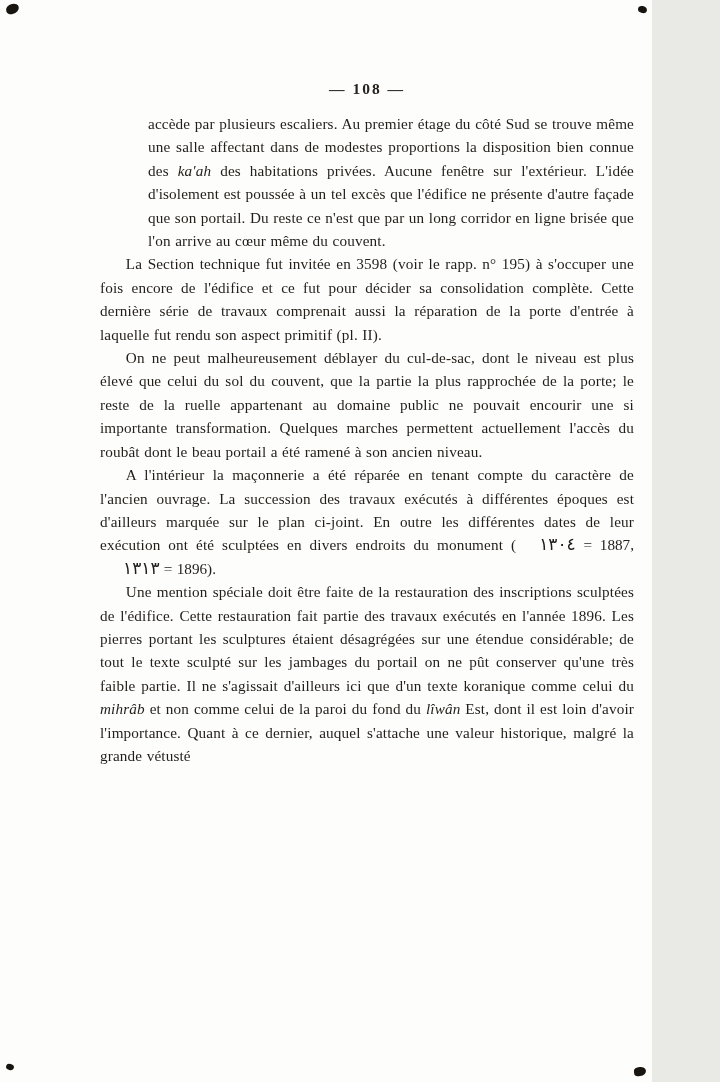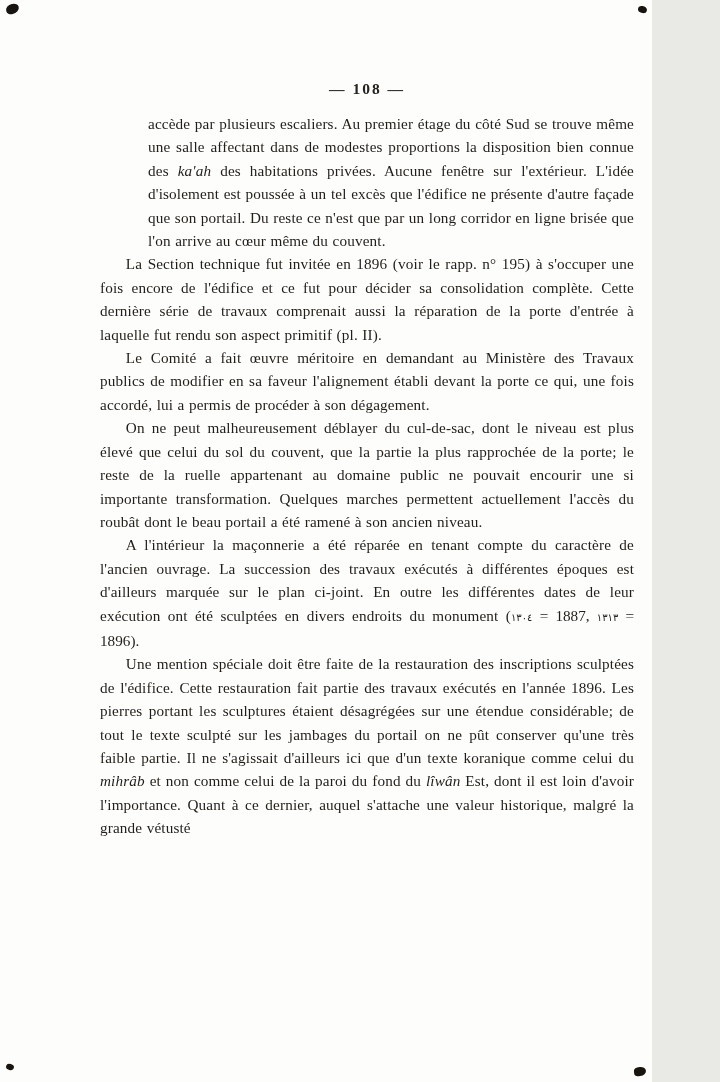--- a/index.html
+++ b/index.html
@@ -32,21 +32,22 @@
     line-height:23.4px;
     letter-spacing:0.15px;
     word-spacing:0.5px;
     color:#211d19;
   }
   .text-block p{ text-indent:1.7em; }
   .text-block p.noindent{ text-indent:0;margin-left:48px; }
   .term{ font-style:italic; }
   .arabic{
     font-family:"DejaVu Sans", sans-serif;
-    font-size:10px;
+    font-size:17px;
+    margin-left:23px;
   }
   
   .corner{ position:absolute; background:#18140f; }
   .corner.tl{ top:4px;  left:6px;  width:13px; height:10px; border-radius:55% 45% 60% 40%; transform:rotate(-12deg); }
   .corner.tr{ top:6px;  right:5px; width:9px;  height:7px;  border-radius:50% 60% 45% 55%; transform:rotate(8deg); }
   .corner.bl{ bottom:12px; left:6px; width:8px; height:6px; border-radius:50%; transform:rotate(15deg); }
   .corner.br{ bottom:6px; right:6px; width:12px; height:9px; border-radius:45% 55% 60% 40%; transform:rotate(-6deg); }
 </style>
 </head>
 <body>
@@ -58,23 +59,22 @@
   <div class="corner bl"></div>
   <div class="corner br"></div>
 
   <div class="page-number">— 108 —</div>
 
   <div class="text-block">
 
     <p class="noindent"><span>accède par plusieurs escaliers. Au premier étage du côté Sud se trouve même une salle affectant dans de modestes proportions la disposition bien connue des </span><span class="term">ka'ah</span><span> des habitations privées. Aucune fenêtre sur l'extérieur. L'idée d'isolement est poussée à un tel excès que l'édifice ne présente d'autre façade que son portail. Du reste ce n'est que par un long corridor en ligne brisée que l'on arrive au cœur même du couvent.</span></p>
 
 
-    <p>La Section technique fut invitée en 1896 (voir le rapp. n° 195) à s'occuper une fois encore de l'édifice et ce fut pour décider sa consolidation complète. Cette dernière série de travaux comprenait aussi la réparation de la porte d'entrée à laquelle fut rendu son aspect primitif (pl. II).</p>
+    <p>La Section technique fut invitée en 3598 (voir le rapp. n° 195) à s'occuper une fois encore de l'édifice et ce fut pour décider sa consolidation complète. Cette dernière série de travaux comprenait aussi la réparation de la porte d'entrée à laquelle fut rendu son aspect primitif (pl. II).</p>
 
-    <p>Le Comité a fait œuvre méritoire en demandant au Ministère des Travaux publics de modifier en sa faveur l'alignement établi devant la porte ce qui, une fois accordé, lui a permis de procéder à son dégagement.</p>
 
     <p>On ne peut malheureusement déblayer du cul-de-sac, dont le niveau est plus élevé que celui du sol du couvent, que la partie la plus rapprochée de la porte; le reste de la ruelle appartenant au domaine public ne pouvait encourir une si importante transformation. Quelques marches permettent actuellement l'accès du roubât dont le beau portail a été ramené à son ancien niveau.</p>
 
     <p><span>A l'intérieur la maçonnerie a été réparée en tenant compte du caractère de l'ancien ouvrage. La succession des travaux exécutés à différentes époques est d'ailleurs marquée sur le plan ci-joint. En outre les différentes dates de leur exécution ont été sculptées en divers endroits du monument (</span><span class="arabic">١٣٠٤</span><span> = 1887, </span><span class="arabic">١٣١٣</span><span> = 1896).</span></p>
 
     <p><span>Une mention spéciale doit être faite de la restauration des inscriptions sculptées de l'édifice. Cette restauration fait partie des travaux exécutés en l'année 1896. Les pierres portant les sculptures étaient désagrégées sur une étendue considérable; de tout le texte sculpté sur les jambages du portail on ne pût conserver qu'une très faible partie. Il ne s'agissait d'ailleurs ici que d'un texte koranique comme celui du </span><span class="term">mihrâb</span><span> et non comme celui de la paroi du fond du </span><span class="term">lîwân</span><span> Est, dont il est loin d'avoir l'importance. Quant à ce dernier, auquel s'attache une valeur historique, malgré la grande vétusté</span></p>
 
   </div>
 
 </div>

